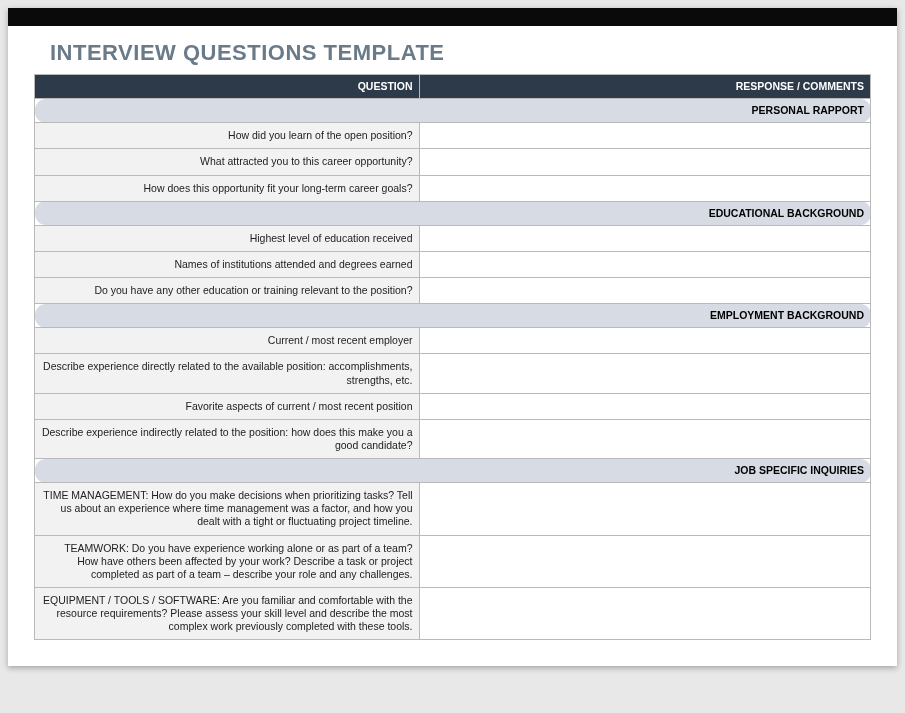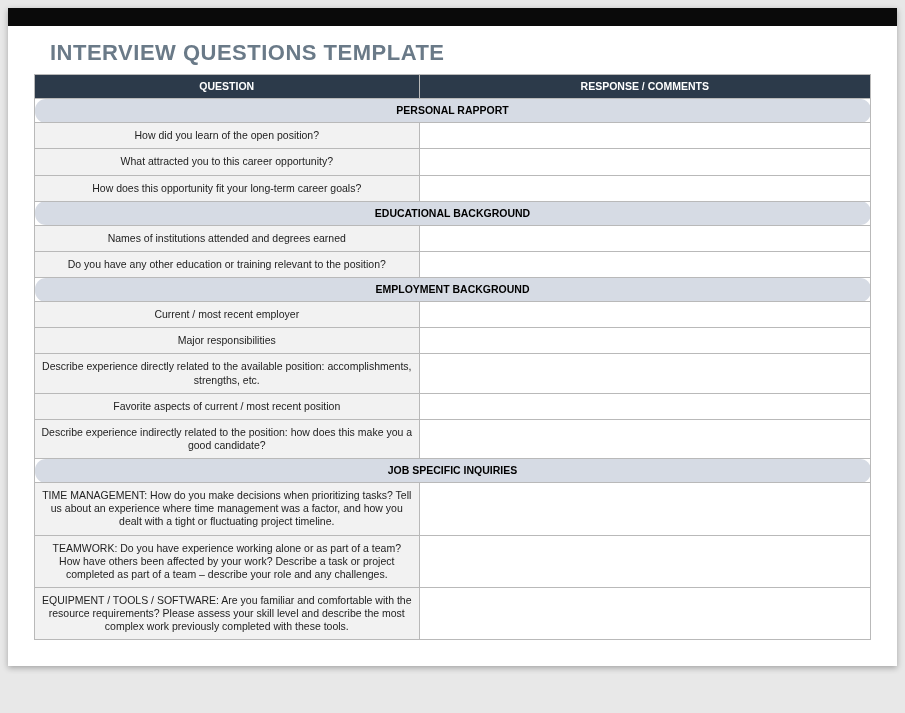--- a/index.html
+++ b/index.html
@@ -29,21 +29,21 @@
     color: #6a7a88;
     margin: 6px 0 8px 16px;
   }
   table {
     width: 100%;
     border-collapse: collapse;
     table-layout: fixed;
   }
   th, td {
     border: 1px solid #b9b9b9;
-    text-align: center;
+    text-align: right;
     vertical-align: middle;
     padding: 4px 6px;
     font-size: 10.5px;
     line-height: 1.25;
   }
   th {
     background: #2c3a4a;
     color: #fff;
     font-weight: bold;
     font-size: 10.5px;
@@ -99,36 +99,36 @@
             <td class="rcell"></td>
           </tr>
           <tr class="qrow">
             <td class="qcell">How does this opportunity fit your long-term career goals?</td>
             <td class="rcell"></td>
           </tr>
           <tr class="section">
             <td colspan="2">EDUCATIONAL BACKGROUND</td>
           </tr>
           <tr class="qrow">
+            <td class="qcell">Highest level of education received</td>
+            <td class="rcell"></td>
+          </tr>
+          <tr class="qrow">
             <td class="qcell">Names of institutions attended and degrees earned</td>
             <td class="rcell"></td>
           </tr>
           <tr class="qrow">
             <td class="qcell">Do you have any other education or training relevant to the position?</td>
             <td class="rcell"></td>
           </tr>
           <tr class="section">
             <td colspan="2">EMPLOYMENT BACKGROUND</td>
           </tr>
           <tr class="qrow">
             <td class="qcell">Current / most recent employer</td>
-            <td class="rcell"></td>
-          </tr>
-          <tr class="qrow">
-            <td class="qcell">Major responsibilities</td>
             <td class="rcell"></td>
           </tr>
           <tr class="qrow">
             <td class="qcell">Describe experience directly related to the available position: accomplishments, strengths, etc.</td>
             <td class="rcell"></td>
           </tr>
           <tr class="qrow">
             <td class="qcell">Favorite aspects of current / most recent position</td>
             <td class="rcell"></td>
           </tr>

